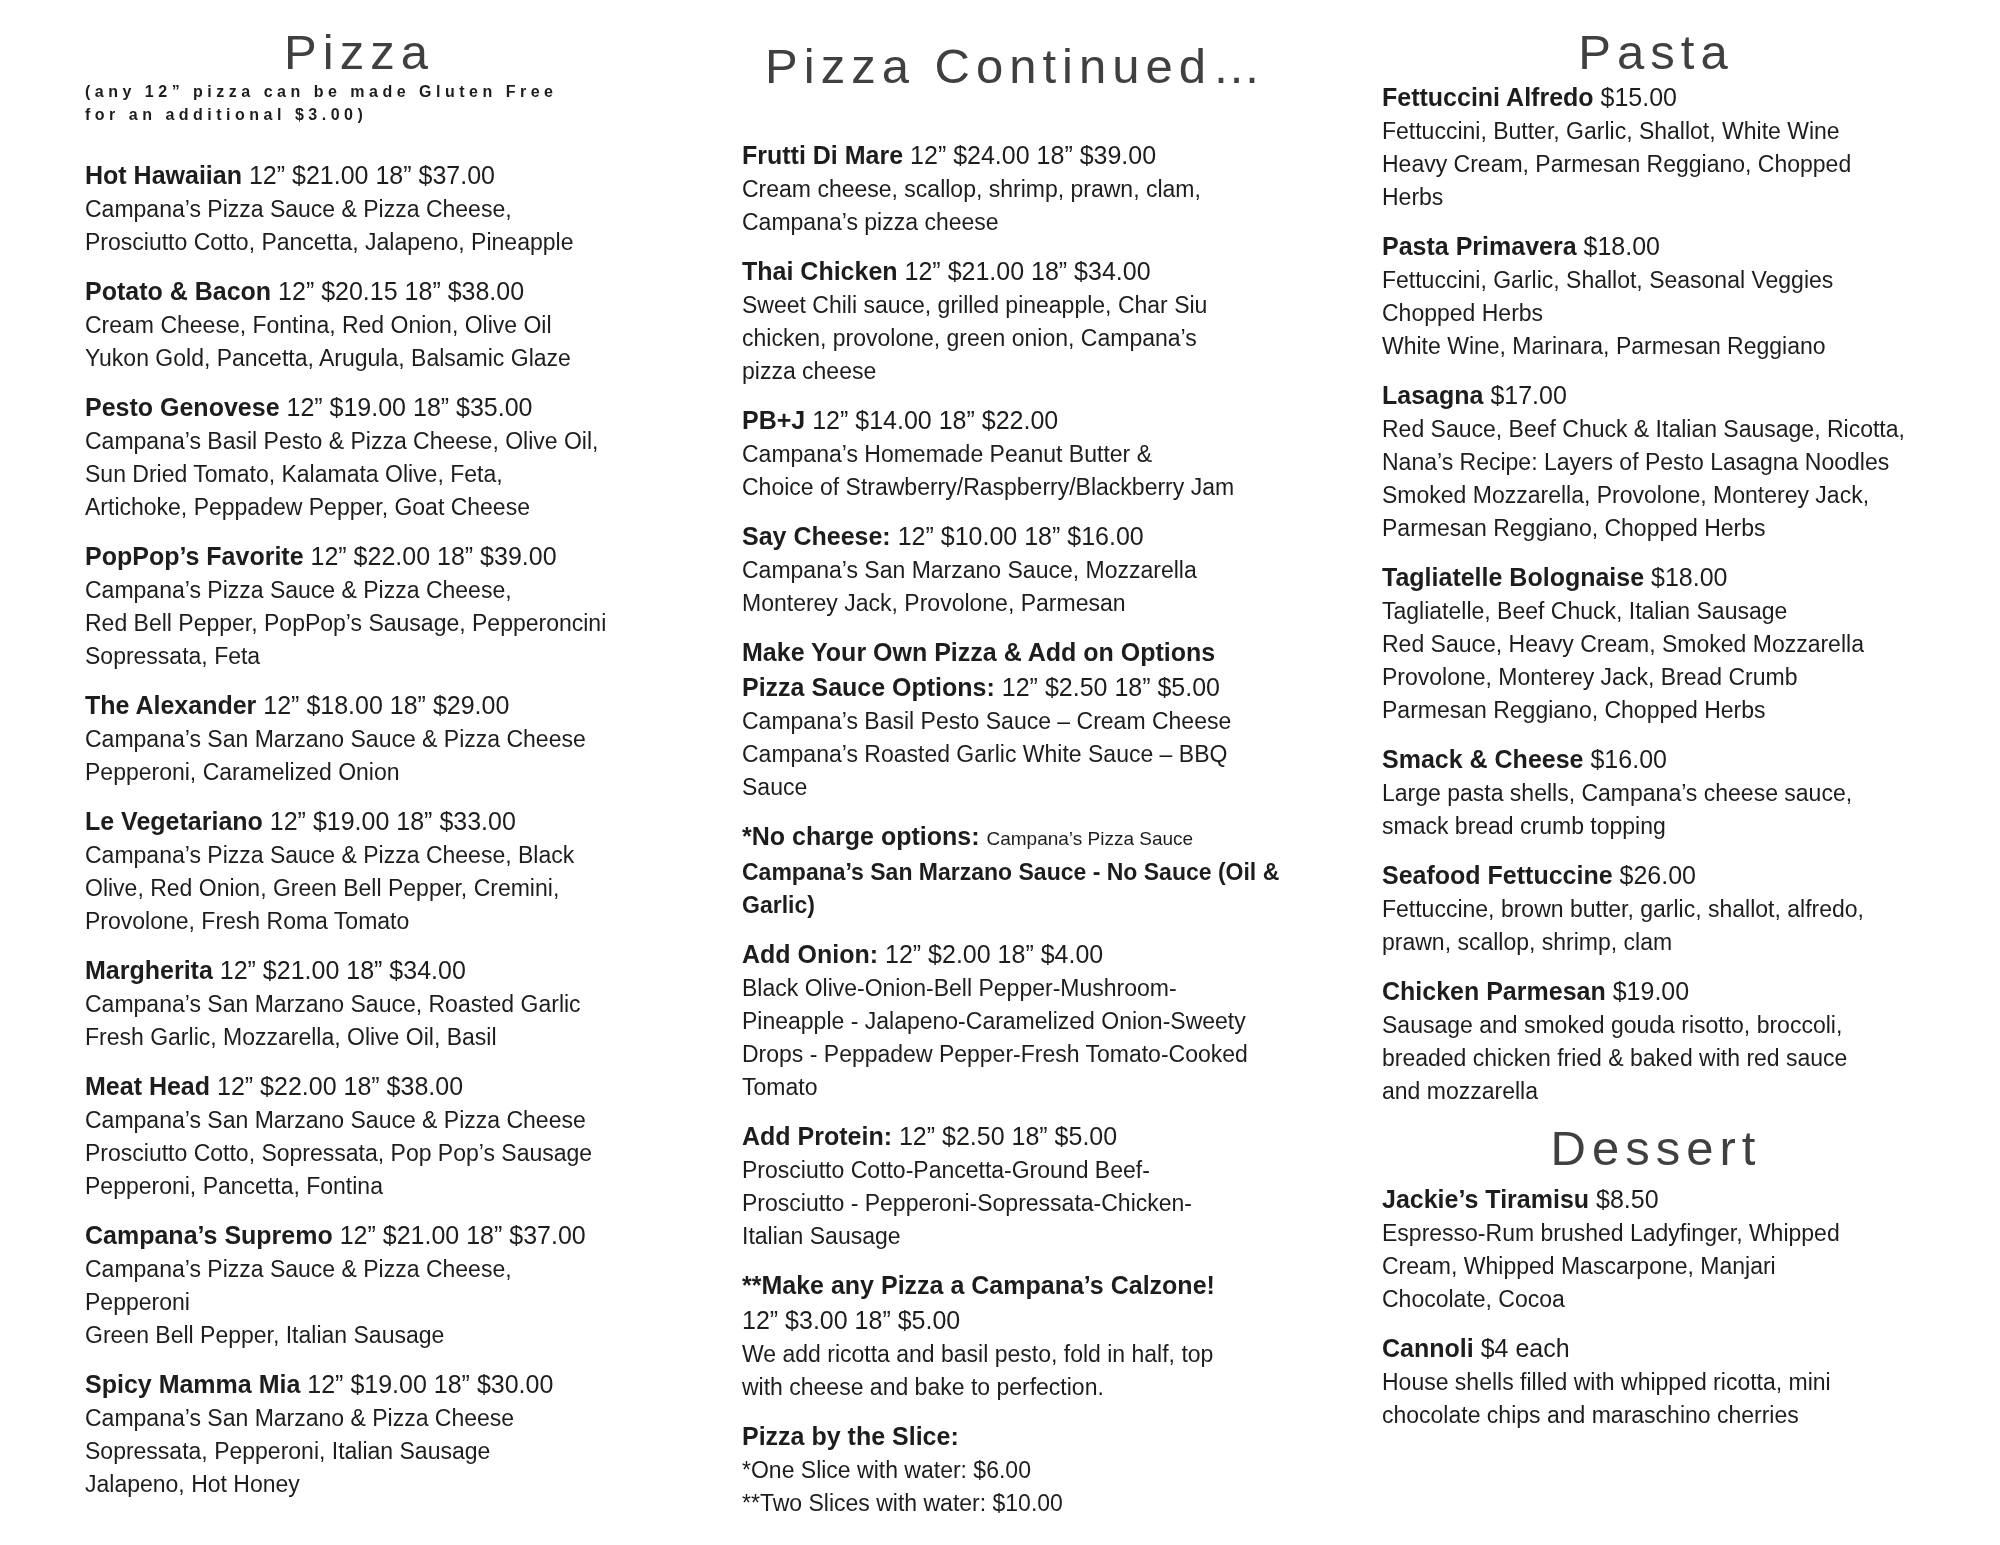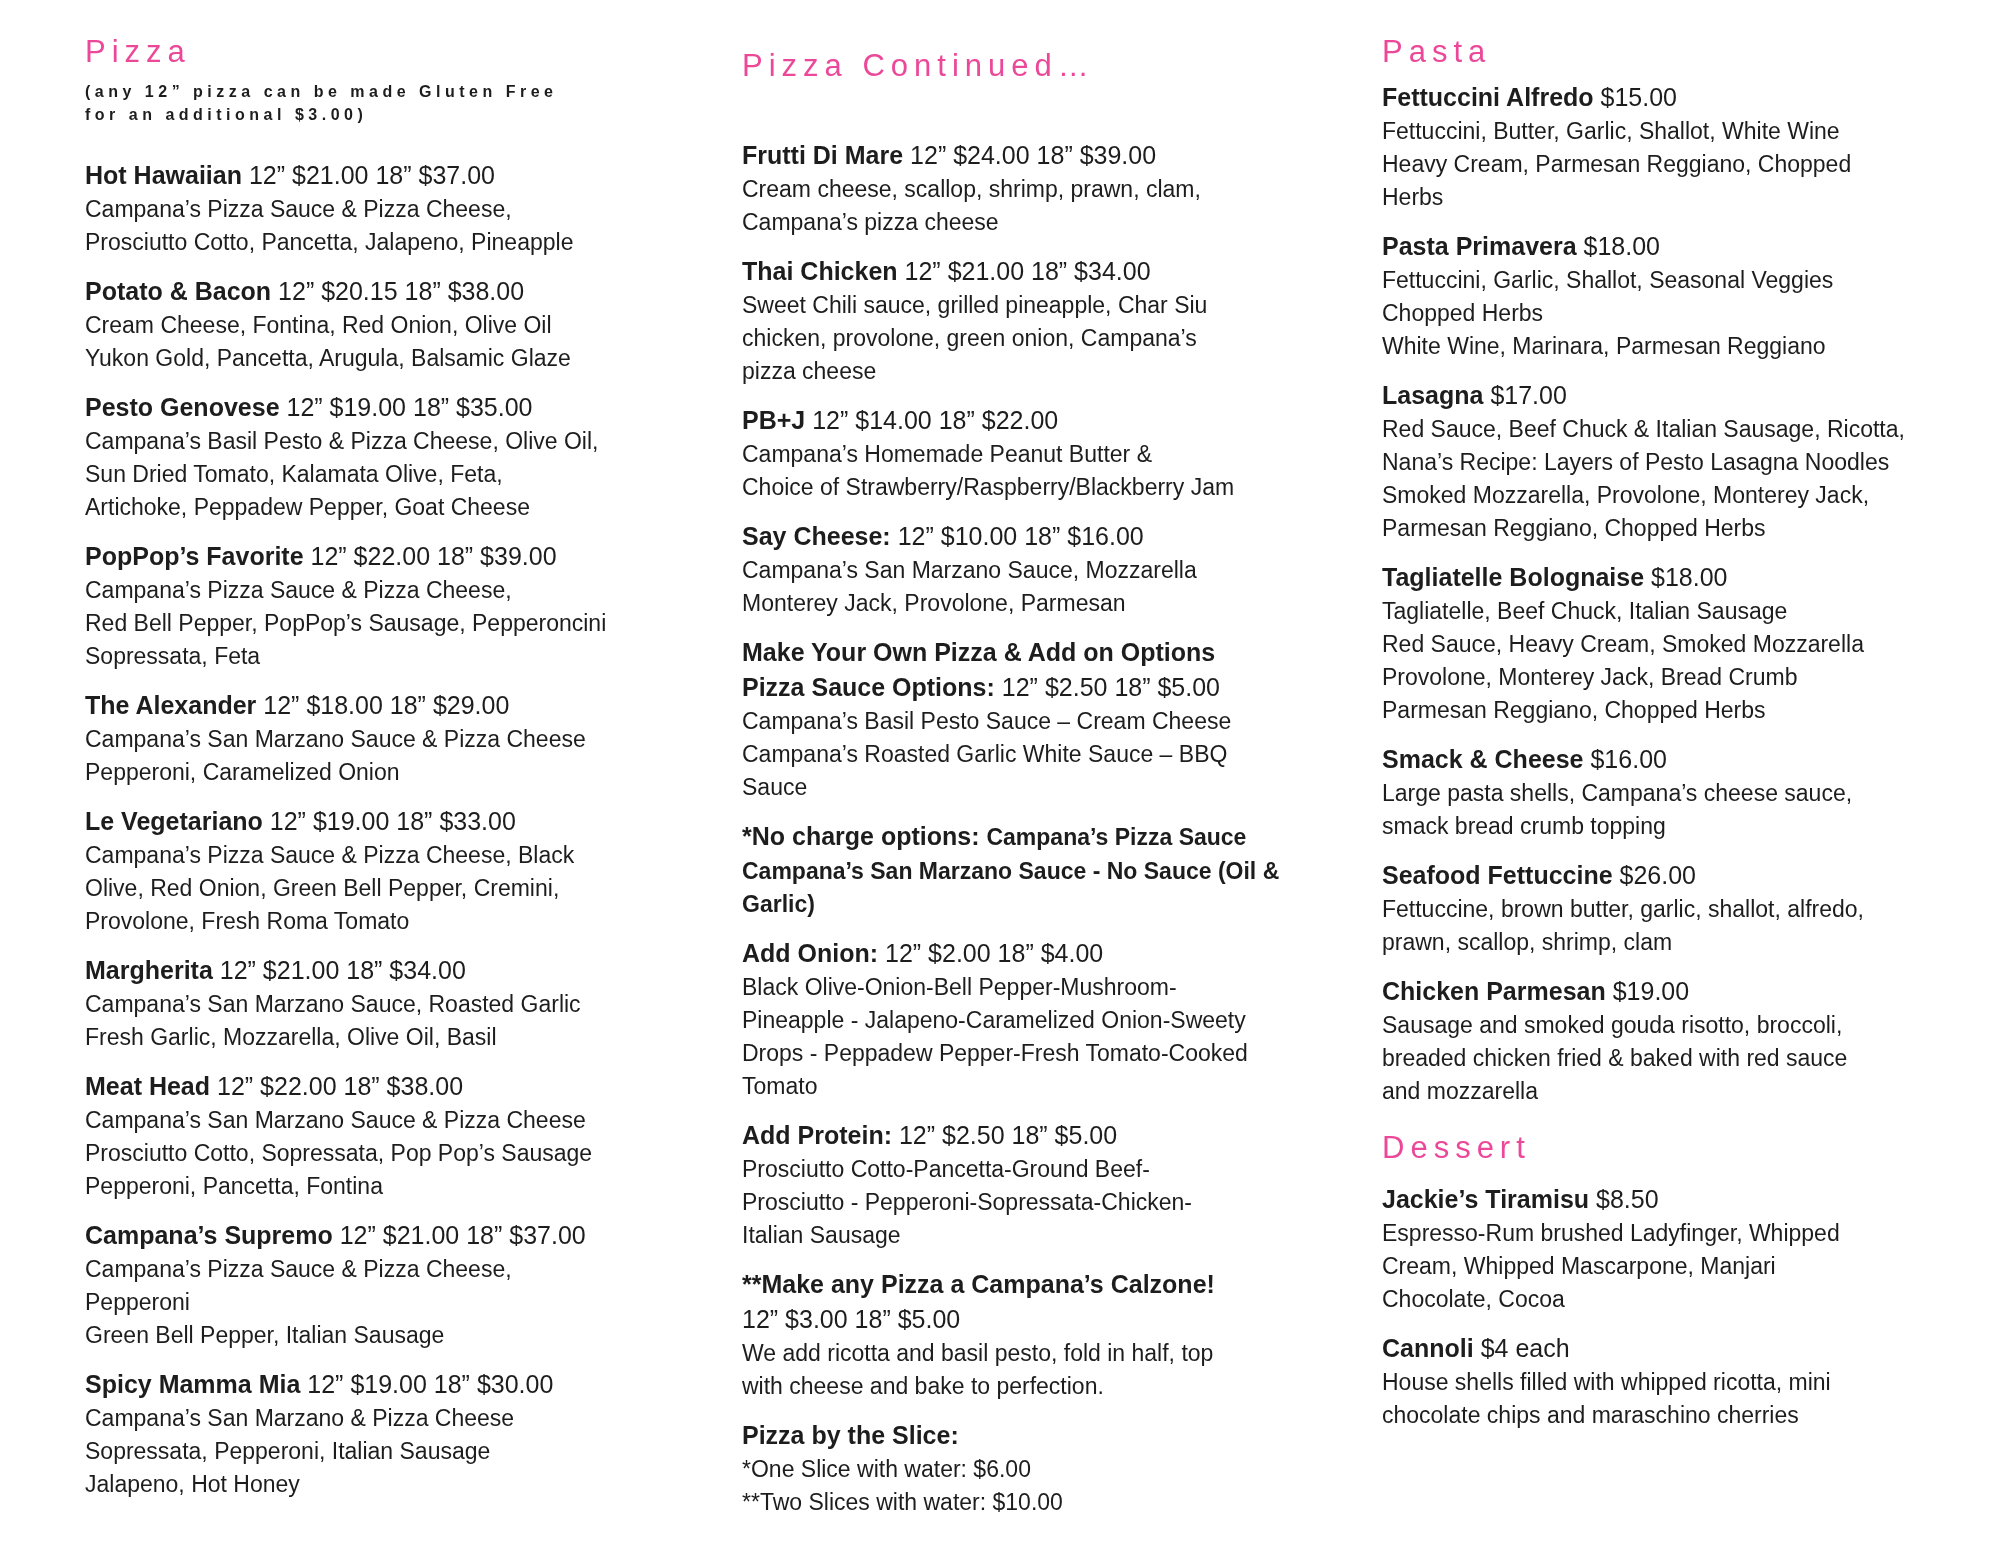--- a/index.html
+++ b/index.html
@@ -7,35 +7,35 @@
     width:2000px;height:1545px;position:relative;
     background:#ffffff;color:#1d1d1d;
     font-family:"Liberation Sans",sans-serif;
     overflow:hidden;
   }
   .col{position:absolute;top:28px;width:548px;}
   #col1{left:85px;}
   #col2{left:742px;top:42px;}
   #col3{left:1382px;}
   .sec-title{
-    text-align:left;color:#ec4899;font-size:31px;line-height:48px;
+    text-align:center;color:#404040;font-size:49px;line-height:48px;
     letter-spacing:6px;margin-bottom:4px;white-space:nowrap;
   }
   .sec-title.mid{margin-top:16px;margin-bottom:10px;}
   .sec-sub{margin-bottom:32px;}
   .sec-sub-line{
     text-align:left;font-weight:bold;font-size:16px;line-height:23px;
     letter-spacing:4.5px;white-space:nowrap;
   }
   .after-title-gap{height:44px;}
   .item{margin-bottom:15px;}
   .head{font-size:25px;line-height:35px;white-space:nowrap;}
   .nm{font-weight:bold;}
   .pr{font-weight:normal;}
-  .pr-bold-sm{font-weight:bold;font-size:23px;}
+  .pr-bold-sm{font-weight:normal;font-size:19px;}
   .desc{font-size:23px;line-height:33px;white-space:nowrap;}
   .desc.bold{font-weight:bold;}
 </style>
 </head>
 <body>
 
 <div class="col" id="col1">
   <div class="sec-title">Pizza</div>
   <div class="sec-sub">
     <div class="sec-sub-line">(any 12” pizza can be made Gluten Free</div>

